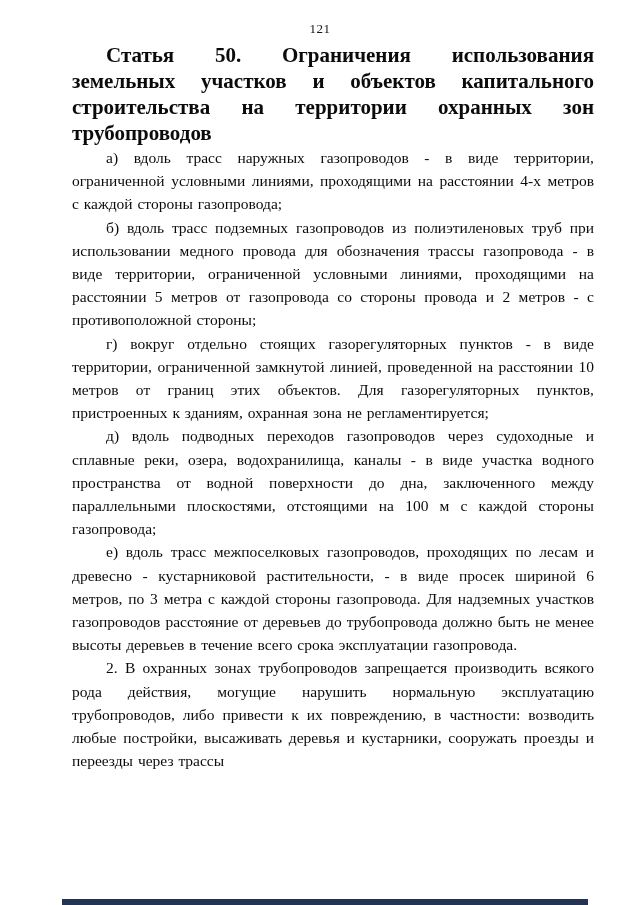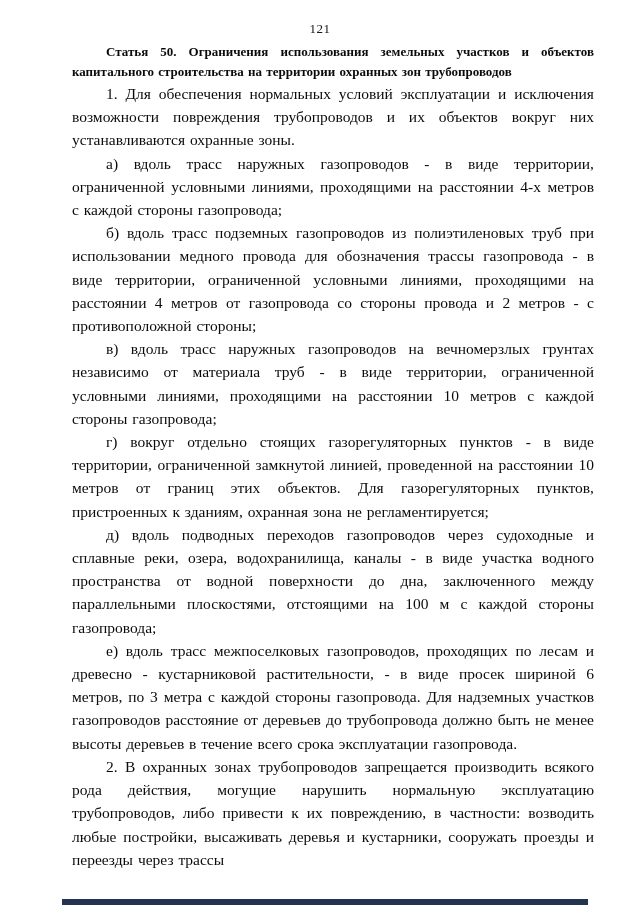--- a/index.html
+++ b/index.html
@@ -31,25 +31,25 @@
     top: 42px;
     left: 72px;
     right: 46px;
     text-align: justify;
     font-size: 15.5px;
     line-height: 23.2px;
     word-spacing: 1px;
   }
   .article-title {
     margin: 0;
-    font-size: 13px;
+    font-size: 21px;
     font-weight: bold;
     text-indent: 34px;
     text-align: justify;
-    line-height: 20px;
+    line-height: 26px;
   }
   .content p {
     margin: 0;
     text-indent: 34px;
   }
   .bottom-bar {
     position: absolute;
     left: 62px;
     right: 52px;
     bottom: 0;
@@ -59,24 +59,22 @@
 </style>
 </head>
 <body>
 
 <div class="page">
   <div class="page-number">121</div>
 
   <div class="content">
     <h1 class="article-title">Статья 50. Ограничения использования земельных участков и объектов капитального строительства на территории охранных зон трубопроводов</h1>
     <div id="article-body">
-        <p>1. Для обеспечения нормальных условий эксплуатации и исключения возможности повреждения трубопроводов и их объектов вокруг них устанавливаются охранные зоны.</p>
         <p>а) вдоль трасс наружных газопроводов - в виде территории, ограниченной условными линиями, проходящими на расстоянии 4-х метров с каждой стороны газопровода;</p>
-        <p>б) вдоль трасс подземных газопроводов из полиэтиленовых труб при использовании медного провода для обозначения трассы газопровода - в виде территории, ограниченной условными линиями, проходящими на расстоянии 4 метров от газопровода со стороны провода и 2 метров - с противоположной стороны;</p>
-        <p>в) вдоль трасс наружных газопроводов на вечномерзлых грунтах независимо от материала труб - в виде территории, ограниченной условными линиями, проходящими на расстоянии 10 метров с каждой стороны газопровода;</p>
+        <p>б) вдоль трасс подземных газопроводов из полиэтиленовых труб при использовании медного провода для обозначения трассы газопровода - в виде территории, ограниченной условными линиями, проходящими на расстоянии 5 метров от газопровода со стороны провода и 2 метров - с противоположной стороны;</p>
         <p>г) вокруг отдельно стоящих газорегуляторных пунктов - в виде территории, ограниченной замкнутой линией, проведенной на расстоянии 10 метров от границ этих объектов. Для газорегуляторных пунктов, пристроенных к зданиям, охранная зона не регламентируется;</p>
         <p>д) вдоль подводных переходов газопроводов через судоходные и сплавные реки, озера, водохранилища, каналы - в виде участка водного пространства от водной поверхности до дна, заключенного между параллельными плоскостями, отстоящими на 100 м с каждой стороны газопровода;</p>
         <p>е) вдоль трасс межпоселковых газопроводов, проходящих по лесам и древесно - кустарниковой растительности, - в виде просек шириной 6 метров, по 3 метра с каждой стороны газопровода. Для надземных участков газопроводов расстояние от деревьев до трубопровода должно быть не менее высоты деревьев в течение всего срока эксплуатации газопровода.</p>
         <p>2. В охранных зонах трубопроводов запрещается производить всякого рода действия, могущие нарушить нормальную эксплуатацию трубопроводов, либо привести к их повреждению, в частности: возводить любые постройки, высаживать деревья и кустарники, сооружать проезды и переезды через трассы</p>
       </div>
   </div>
 
   <div class="bottom-bar" style="background: rgb(36, 51, 79);"></div>
 </div>
 

